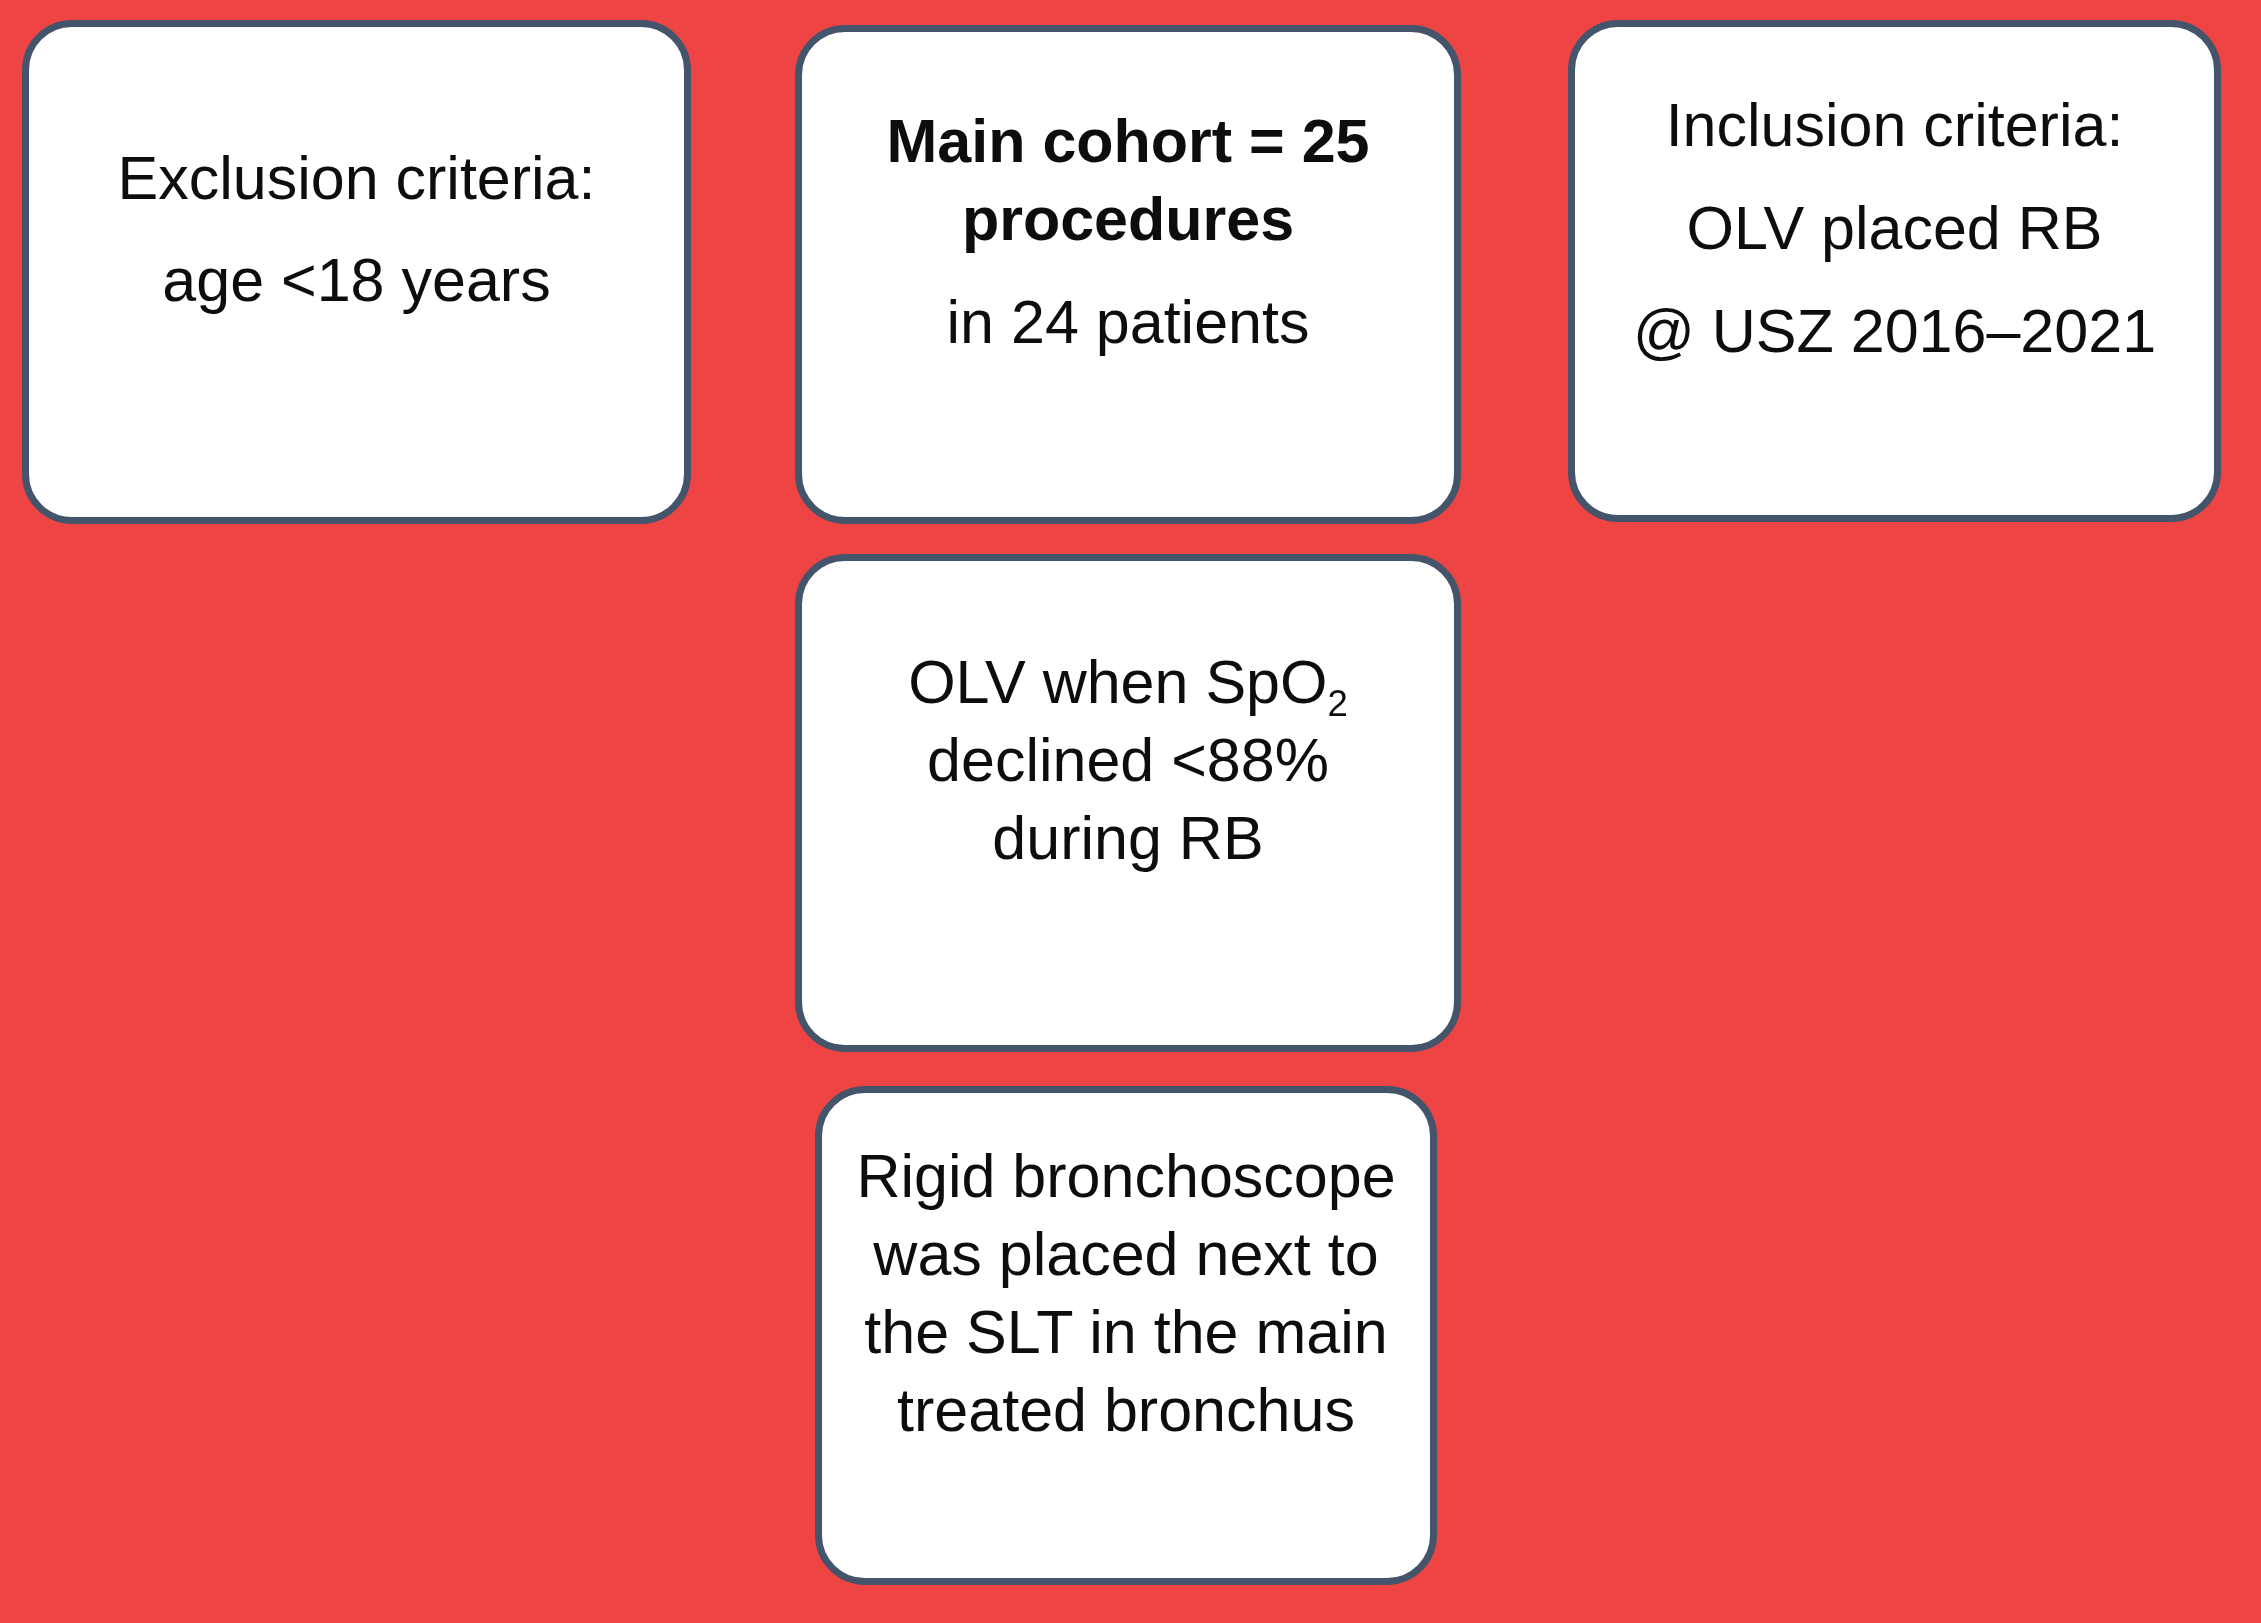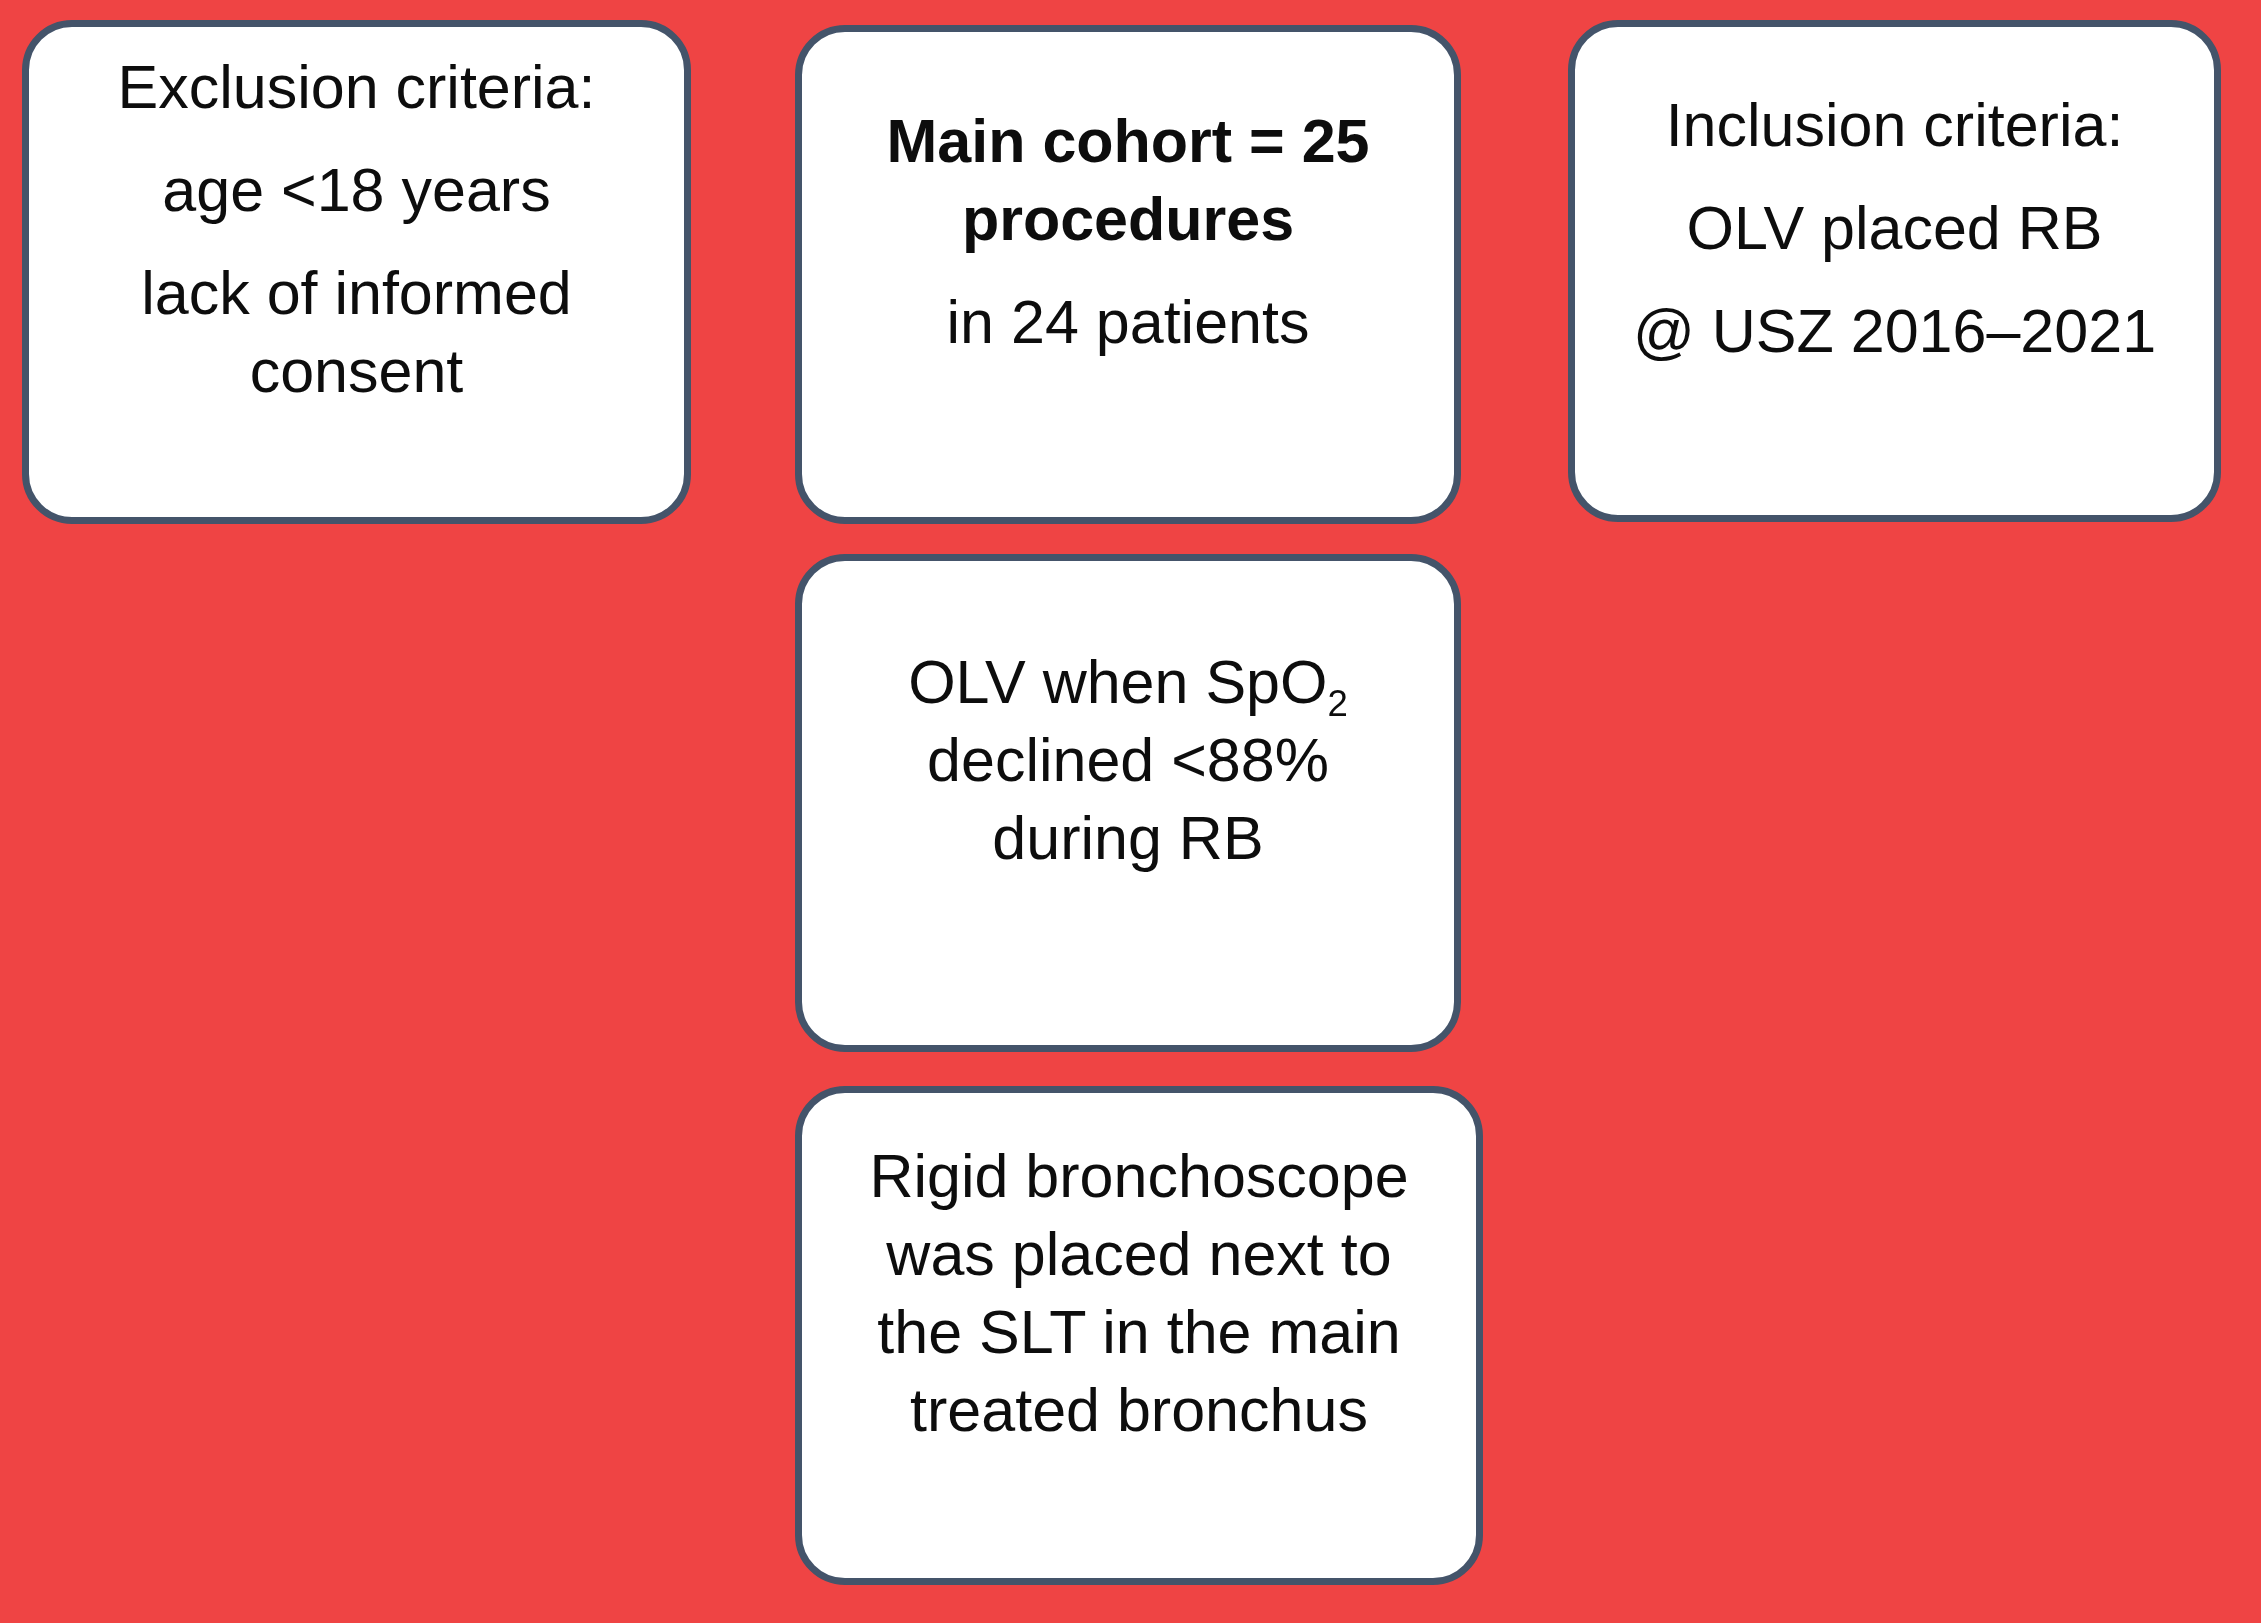--- a/index.html
+++ b/index.html
@@ -19,21 +19,21 @@
     position: absolute;
     box-sizing: border-box;
     background: #ffffff;
     border: 7px solid #44546a;
     border-radius: 50px;
   }
   #box-exclusion { left: 22px;   top: 20px;   width: 669px; height: 504px; }
   #box-cohort    { left: 795px; top: 25px;   width: 666px; height: 499px; }
   #box-inclusion { left: 1568px; top: 20px;   width: 653px; height: 502px; }
   #box-olv       { left: 795px; top: 554px;  width: 666px; height: 498px; padding-left: 28px; }
-  #box-rigid     { left: 795px; top: 1086px; width: 688px; height: 499px; }
+  #box-rigid     { left: 815px; top: 1086px; width: 622px; height: 499px; }
 
   .text-area {
     position: absolute;
     left: 15.6px;
     right: 15.6px;
     top: 0;
     bottom: 0;
     padding-bottom: 86px;
     display: flex;
     flex-direction: column;
@@ -56,22 +56,20 @@
 </style>
 </head>
 <body>
 
 <div id="canvas">
 
   <div class="box" id="box-exclusion">
     <div class="text-area">
       <div class="para">Exclusion criteria:</div>
       <div class="para">age &lt;18 years</div>
-      <div class="para">lack of informed
-consent</div>
     </div>
   </div>
 
   <div class="box" id="box-cohort">
     <div class="text-area">
       <div class="para bold">Main cohort = 25
 procedures</div>
       <div class="para">in 24 patients</div>
     </div>
   </div>

